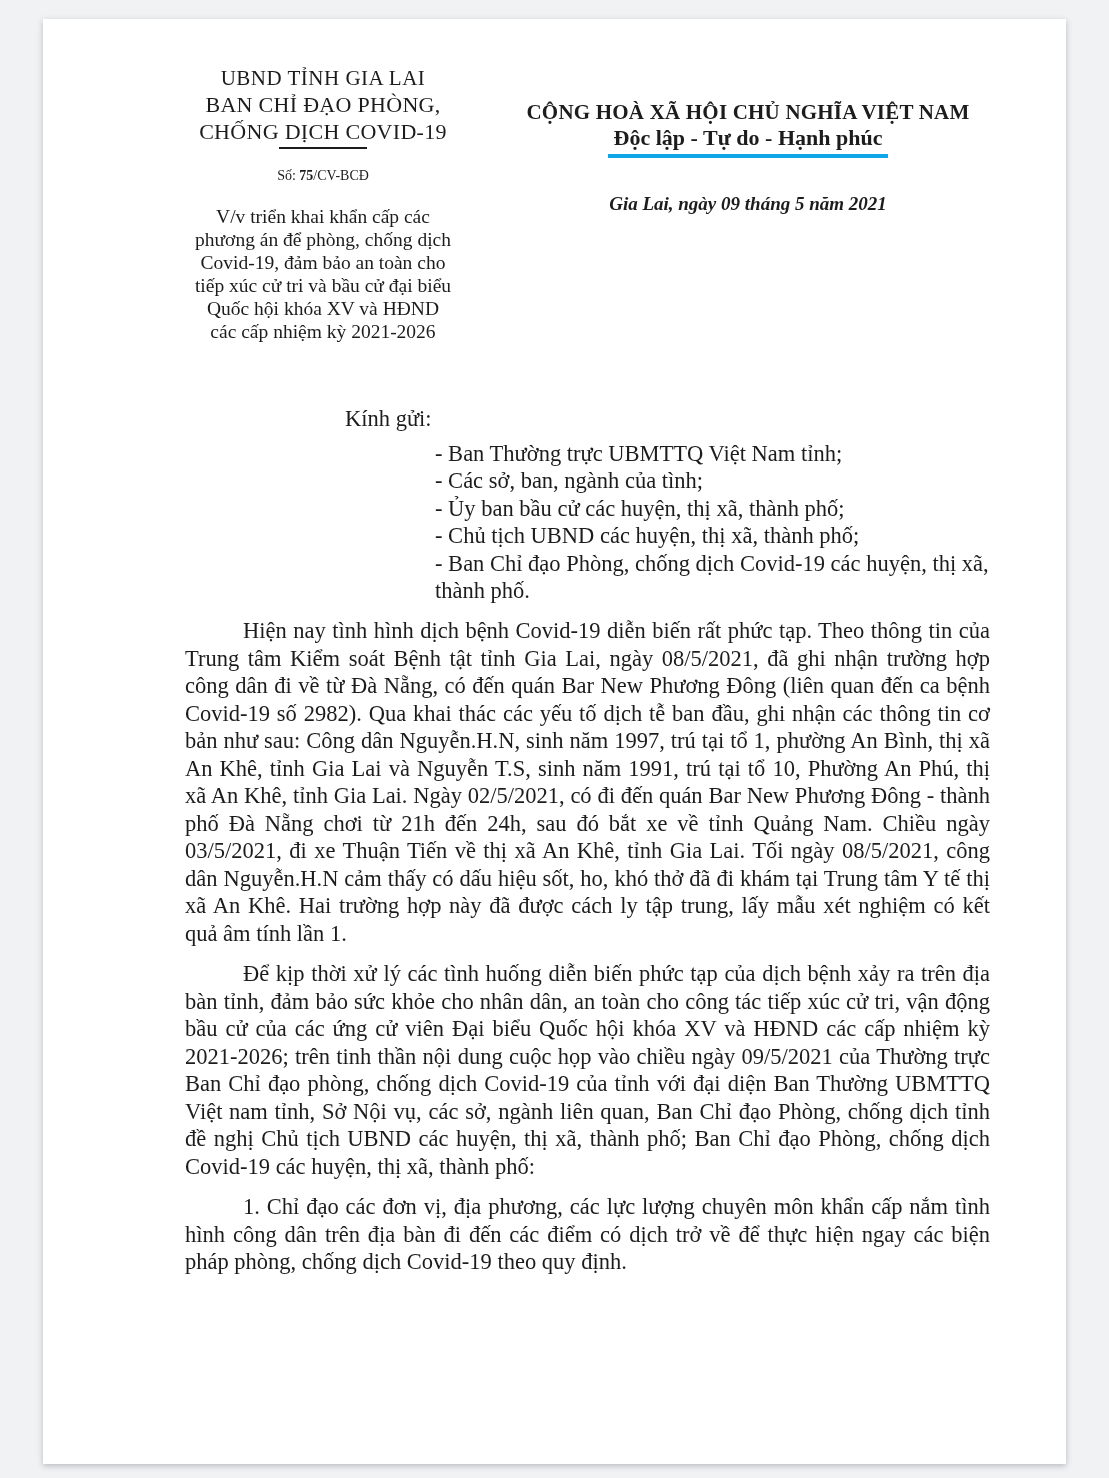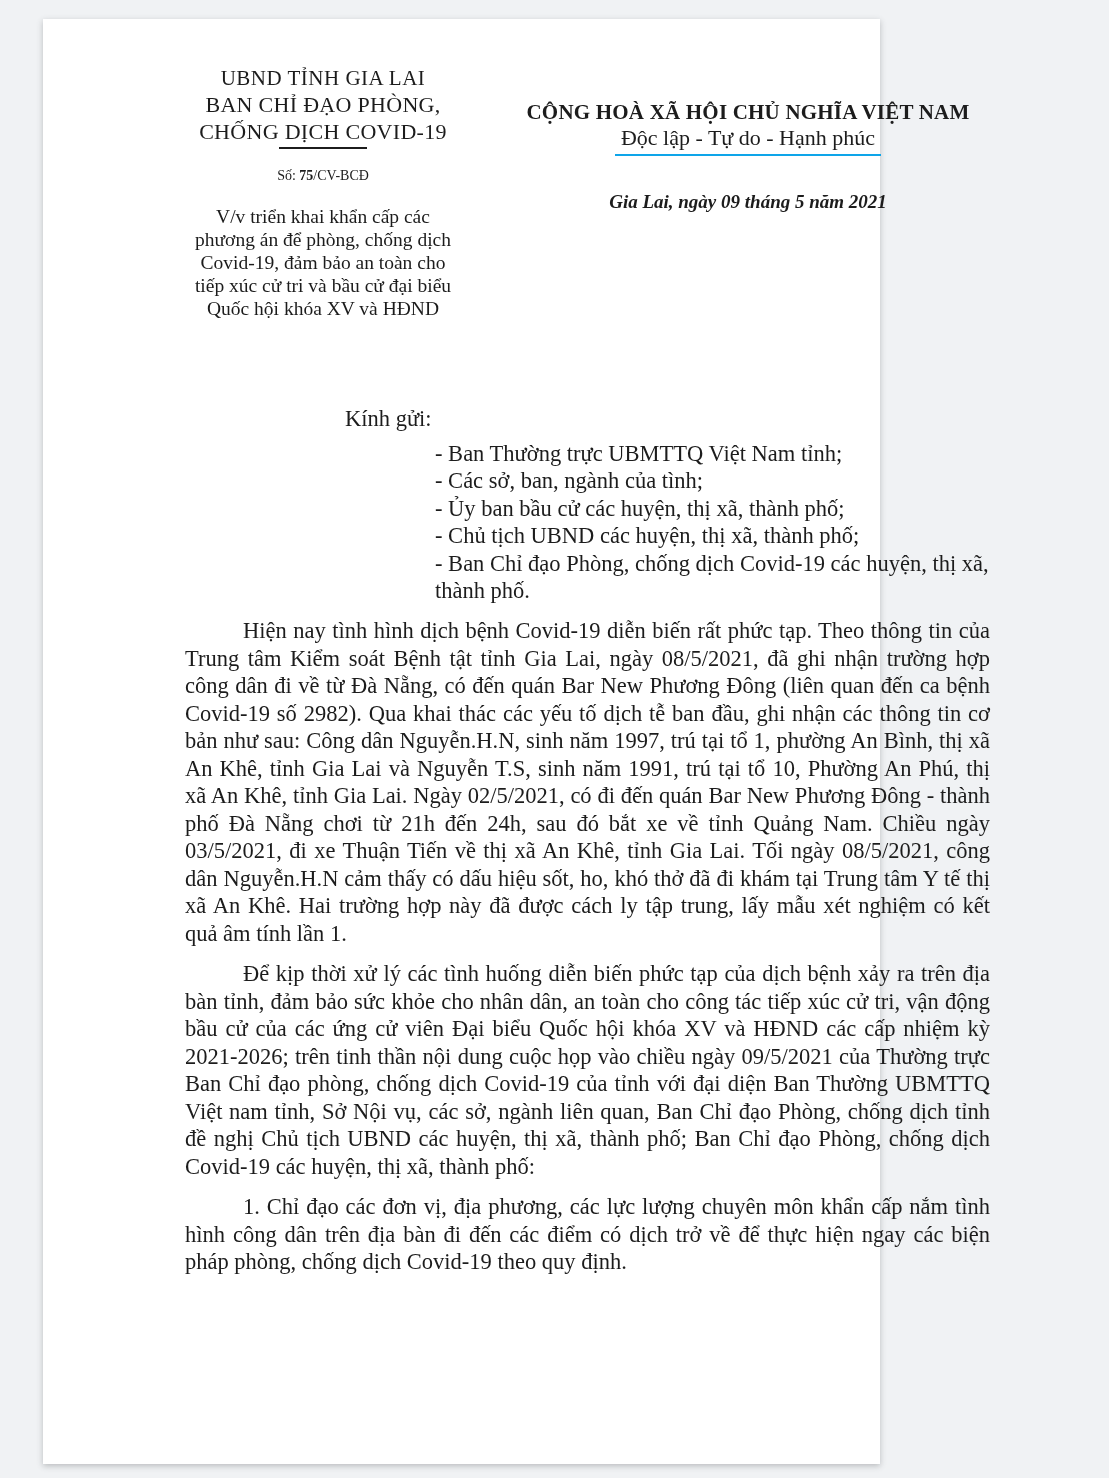--- a/index.html
+++ b/index.html
@@ -14,21 +14,21 @@
     position: relative;
     width: 1109px;
     height: 1478px;
     background: #f0f2f4;
     overflow: hidden;
   }
   .page {
     position: absolute;
     left: 43px;
     top: 19px;
-    width: 837px;
+    width: 1023px;
     height: 1445px;
     background: #ffffff;
     box-shadow: 0 2px 6px rgba(60, 64, 67, 0.30);
   }
   
   .header-left {
     position: absolute;
     left: 90px;
     top: 46px;
     width: 380px;
@@ -75,22 +75,22 @@
   .nat-line1 {
     font-size: 21px;
     line-height: 26px;
     font-weight: 700;
     letter-spacing: 0.2px;
   }
   .nat-line2 {
     display: inline-block;
     font-size: 22px;
     line-height: 26px;
-    font-weight: 400;
-    border-bottom: 2px solid #0ea5e9;
+    font-weight: 700;
+    border-bottom: 4px solid #0ea5e9;
     padding: 0 6px 3px 6px;
   }
   .dateline {
     margin-top: 33px;
     font-size: 19px;
     line-height: 26px;
     font-style: italic;
     font-weight: 600;
   }
   
@@ -133,20 +133,21 @@
       <div class="issuer-underline"></div>
       <div class="doc-number">
         <span>Số: </span><b>75</b><span>/CV-BCĐ</span>
       </div>
       <div class="doc-subject">
         <div>V/v triển khai khẩn cấp các</div>
         <div>phương án để phòng, chống dịch</div>
         <div>Covid-19, đảm bảo an toàn cho</div>
         <div>tiếp xúc cử tri và bầu cử đại biểu</div>
         <div>Quốc hội khóa XV và HĐND</div>
+        <div>các cấp nhiệm kỳ 2021-2026</div>
       </div>
     </div>
 
     <div class="header-right">
       <div class="nat-line1">CỘNG HOÀ XÃ HỘI CHỦ NGHĨA VIỆT NAM</div>
       <div>
         <span class="nat-line2">Độc lập - Tự do - Hạnh phúc</span>
       </div>
       <div class="dateline">Gia Lai, ngày 09 tháng 5  năm 2021</div>
     </div>

